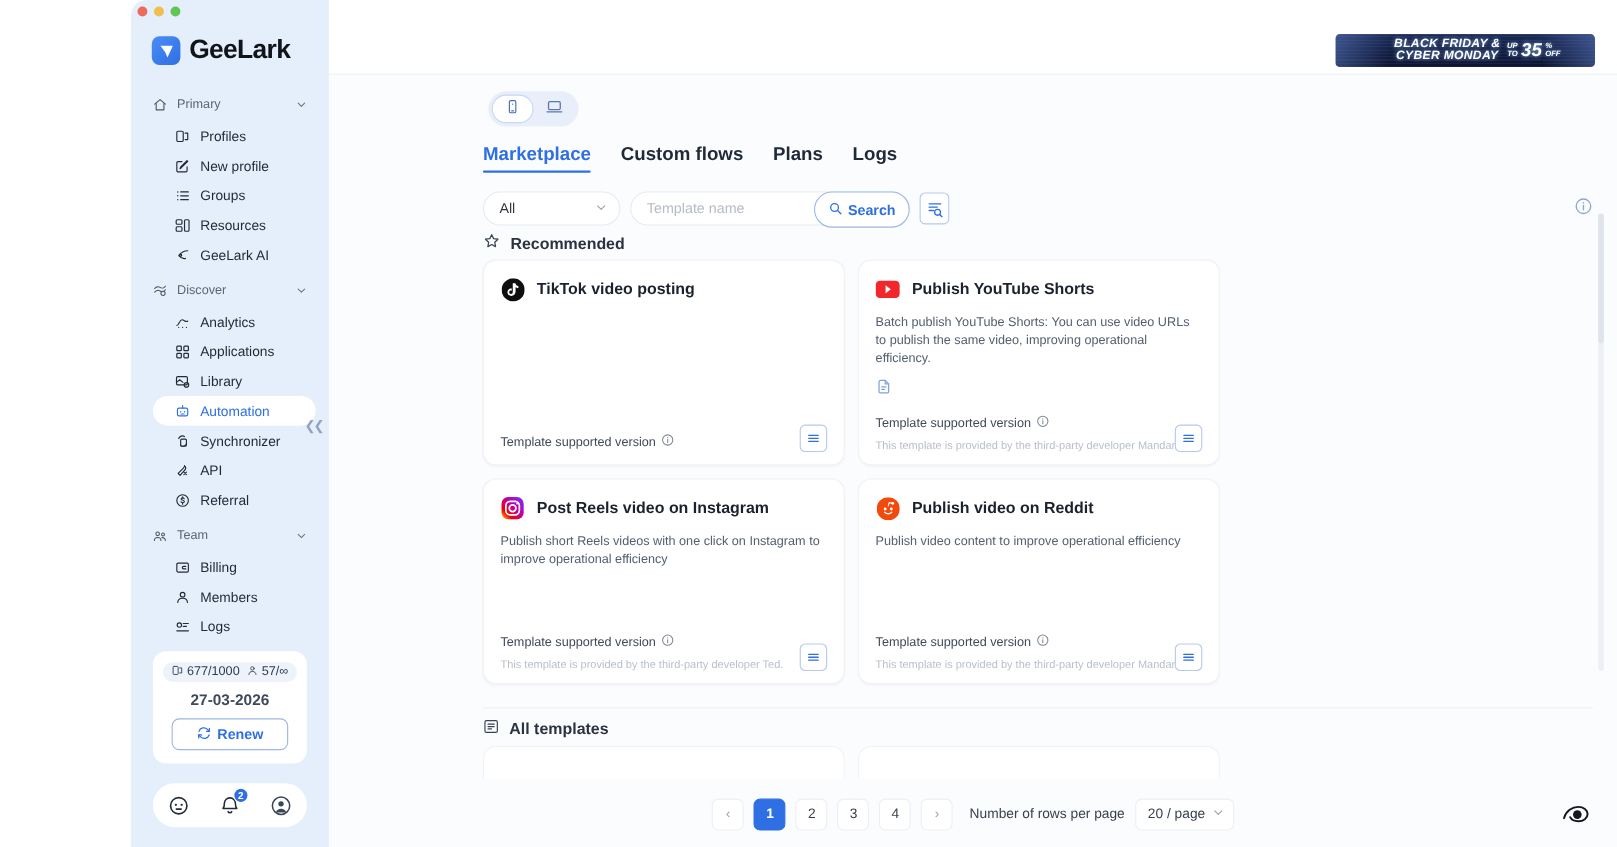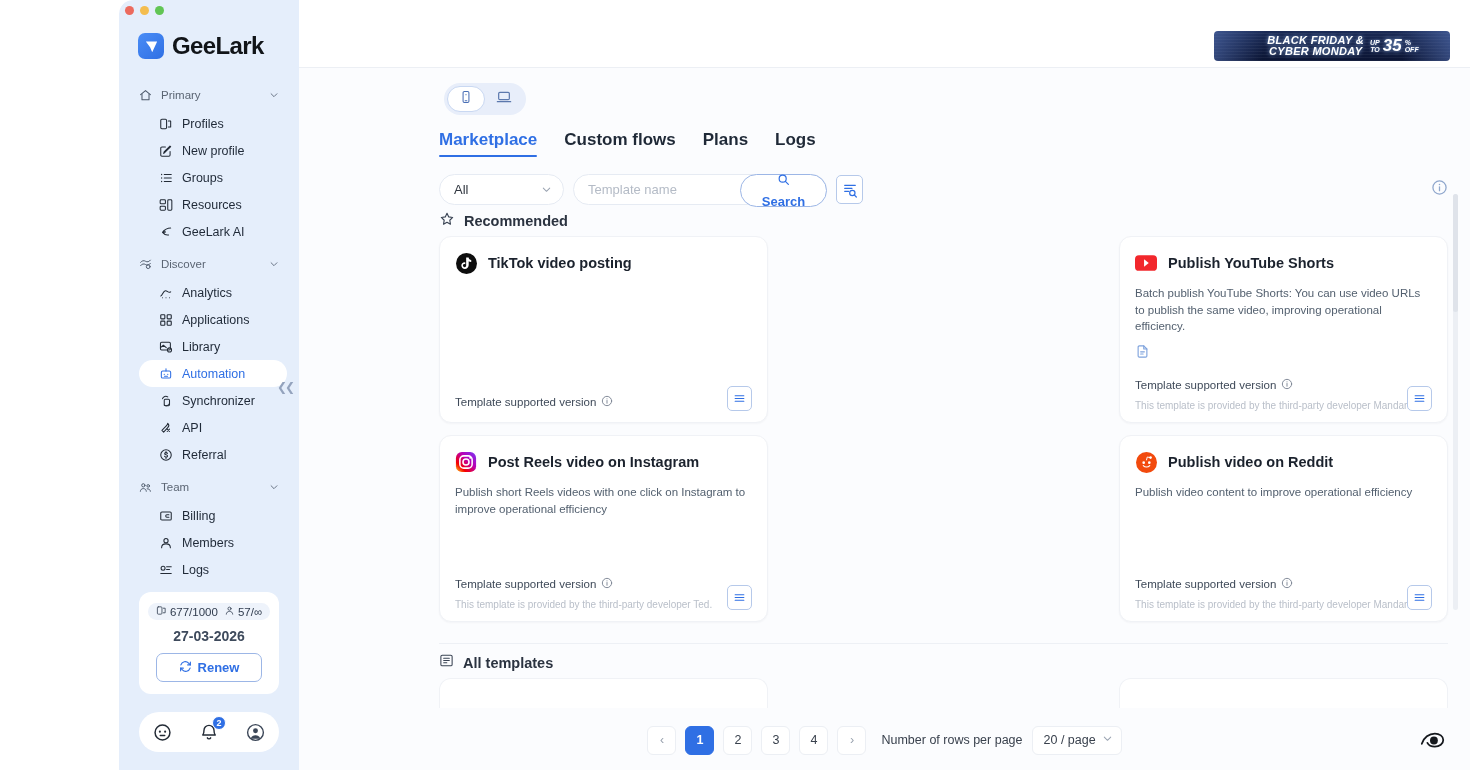--- a/index.html
+++ b/index.html
@@ -220,21 +220,20 @@
   }
   .search-input::placeholder { color: #b4bbc6; }
   .search-btn {
     position: absolute; right: -1px; top: -1px;
     width: 87px; height: 33px;
     border: 1px solid #9cb6e6; border-radius: 17px;
     background: #fff; color: #2f6fe4;
     font-size: 13px; font-weight: 700;
     display: flex; align-items: center; justify-content: center; gap: 5px;
     cursor: pointer;
-    flex-direction: column;
   }
   .adv-btn {
     width: 27px; height: 29px; border: 1px solid #b6c9ea;
     border-radius: 5px; background: #fff;
     display: flex; align-items: center; justify-content: center;
     cursor: pointer;
   }
   .info-right {
     position: absolute; right: 22px; top: 111px;
     width: 17px; height: 17px; cursor: pointer;
@@ -244,21 +243,21 @@
   .section-head {
     position: absolute; left: 140px;
     display: flex; align-items: center; gap: 9px;
   }
   .section-head .stitle {
     font-size: 14.5px; font-weight: 600; color: #2b3340;
   }
 
   .grid {
     position: absolute; left: 140px;
-    display: flex; flex-wrap: wrap; gap: 12px; justify-content: space-between;
+    display: flex; flex-wrap: wrap; gap: 12px;
   }
   .card {
     width: 329px; height: 187px;
     background: #fff; border-radius: 12px;
     border: 1px solid #f0f2f6;
     box-shadow: 0 1px 2px rgba(25,40,70,0.035);
     padding: 15px 15px 10px;
     position: relative;
   }
   .card-head { display: flex; align-items: center; gap: 11px; }

